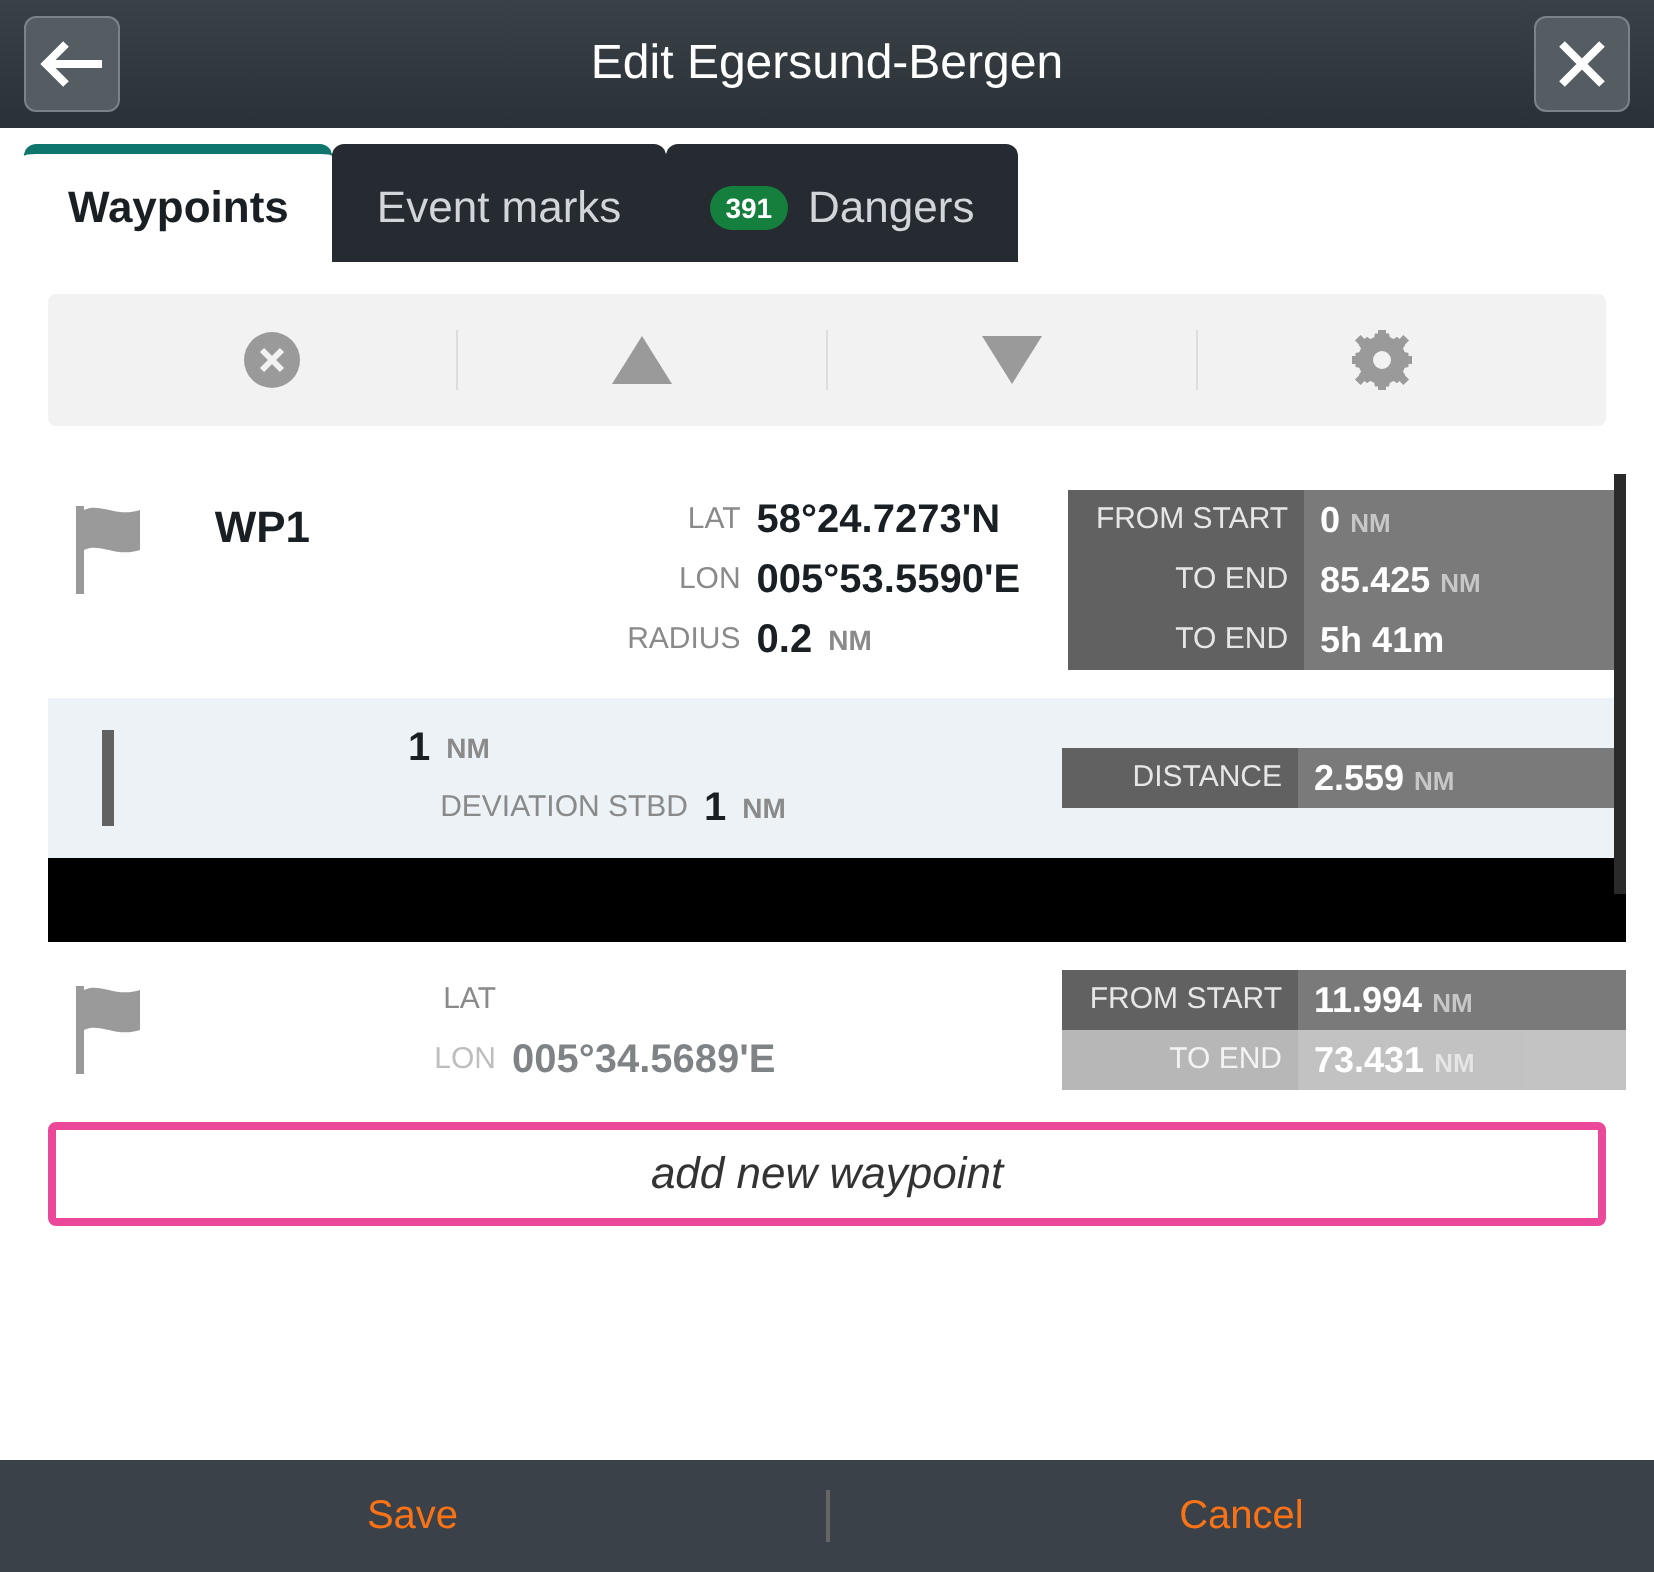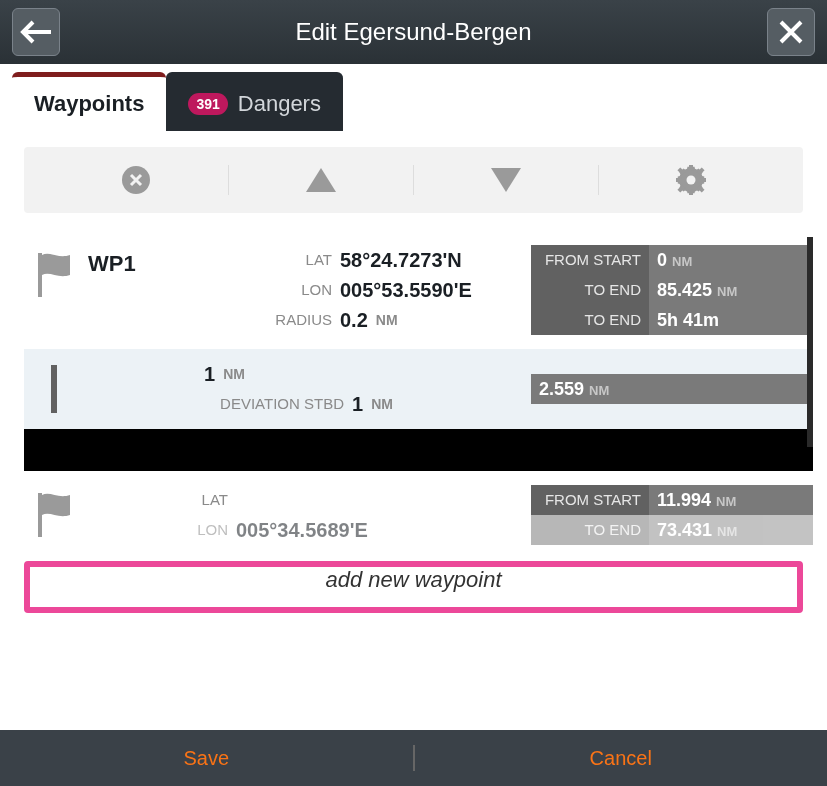--- a/index.html
+++ b/index.html
@@ -56,30 +56,30 @@
       display: flex;
       align-items: center;
       gap: 10px;
       cursor: pointer;
       border-top-left-radius: 6px;
       border-top-right-radius: 6px;
     }
     .tab-active {
       background: #fff;
       color: #1a1f24;
-      border-top: 5px solid #7f1d1d;
+      border-top: 5px solid #0f766e;
       font-weight: 600;
     }
     .tab-inactive {
       background: #252b31;
       color: #d2d6da;
       border-top: 5px solid #252b31;
     }
     .badge {
-      background: #be185d;
+      background: #15803d;
       color: #fff;
       font-size: 14px;
       font-weight: 700;
       padding: 3px 8px;
       border-radius: 12px;
       min-width: 30px;
       text-align: center;
     }
 
     
@@ -111,21 +111,21 @@
     
     .wp-list {
       margin: 24px 14px 0 24px;
       overflow: hidden;
       position: relative;
     }
     .wp-row {
       display: flex;
       align-items: flex-start;
       padding: 8px 0 6px 0;
-      gap: 4px;
+      gap: 24px;
     }
     .flag-col {
       width: 60px;
       display: flex;
       justify-content: center;
       padding-top: 4px;
       color: #9a9a9a;
     }
     .wp-name-col {
       width: 100px;
@@ -228,25 +228,25 @@
 
     
     .wp4-row { padding-top: 14px; }
     .wp4-cutoff .coord-line:nth-child(2) .coord-label,
     .wp4-cutoff .coord-line:nth-child(2) .coord-value { opacity: 0.55; }
     .wp4-cutoff2 .stat-label, .wp4-cutoff2 .stat-value { opacity: 0.45; }
 
     
     .add-btn {
       margin: 10px 24px 0 24px;
-      border: 6px solid #ec4899;
+      border: 4px solid #ec4899;
       border-radius: 4px;
       height: 52px;
       display: flex;
-      align-items: flex-start;
+      align-items: center;
       justify-content: center;
       font-style: italic;
       font-size: 22px;
       color: #333;
       cursor: pointer;
     }
 
     
     .scroll-ind {
       position: absolute;
@@ -285,20 +285,23 @@
       <path d="M3 3 L23 23 M23 3 L3 23"></path>
     </svg>
   </div>
 </div>
 
 <div class="content-panel">
 
   <div class="tabs-row">
     <div class="tab tab-active">
       <span>Waypoints</span>
+    </div>
+    <div class="tab tab-inactive">
+      <span>Event marks</span>
     </div>
     <div class="tab tab-inactive">
       <span class="badge">391</span>
       <span>Dangers</span>
     </div>
   </div>
 
   <div class="toolbar">
     <div class="tool-btn">
       <svg width="30" height="30" viewBox="0 0 30 30">
@@ -401,20 +404,21 @@
           <span class="coord-unit">NM</span>
         </div>
         <div class="coord-line">
           <span class="coord-label">DEVIATION STBD</span>
           <span class="coord-value">1</span>
           <span class="coord-unit">NM</span>
         </div>
       </div>
       <div class="stats-col" style="justify-content:flex-end;">
         <div class="stat-line">
+          <span class="stat-label">DISTANCE</span>
           <span class="stat-value">
             <span>2.559</span>
             <span class="stat-unit">NM</span>
           </span>
         </div>
       </div>
     </div>
 
     <div class="black-gap"></div>
 

